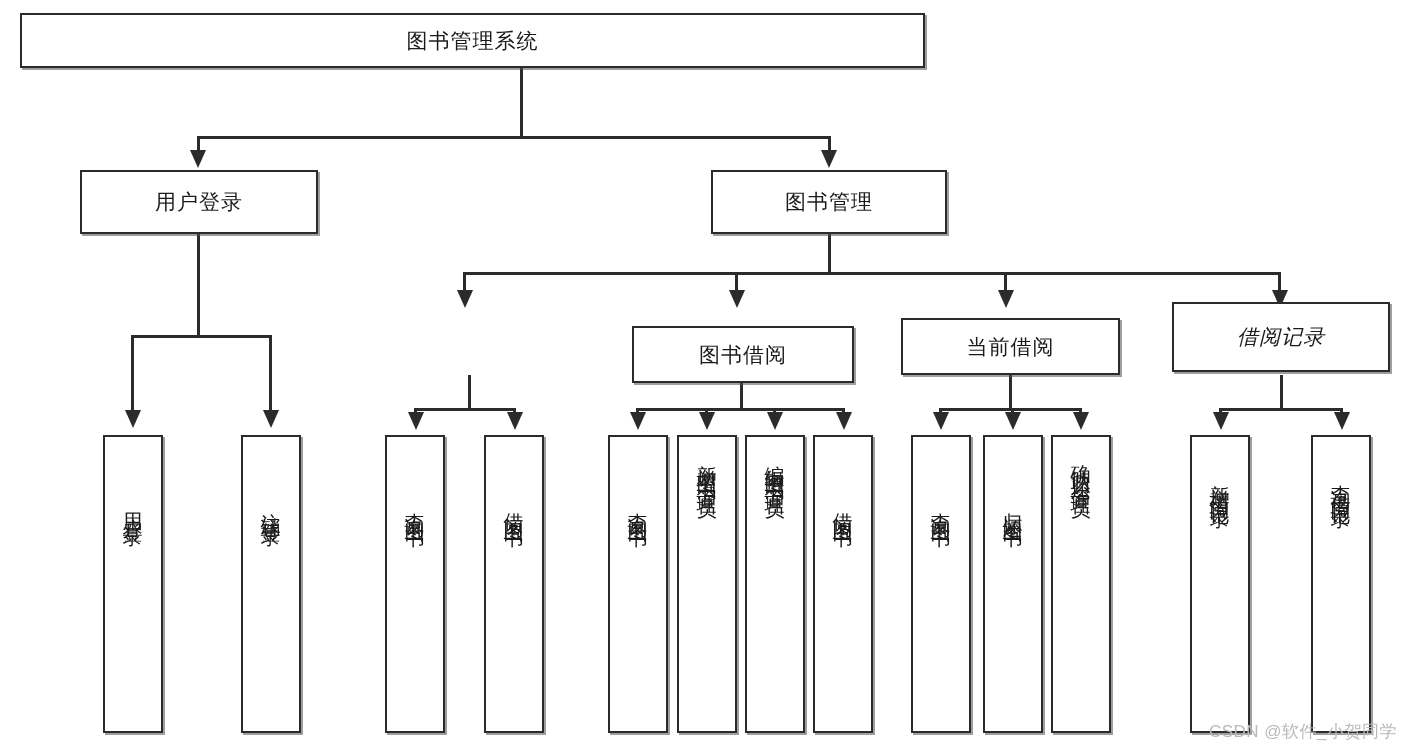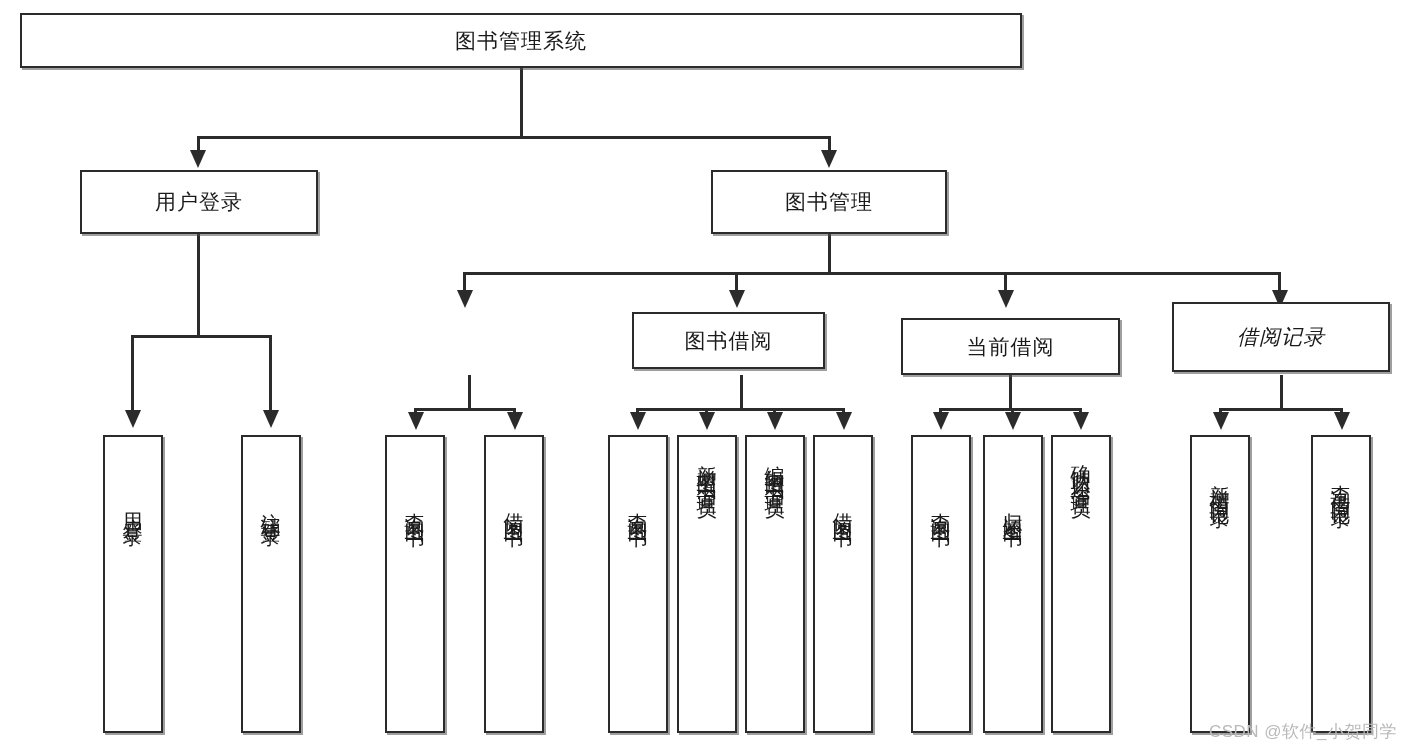--- a/index.html
+++ b/index.html
@@ -136,34 +136,34 @@
   <div class="edge v" style="left:1079px; top:408px; height:12px;"></div>
   <div class="arrow" style="left:1073px; top:412px;"></div>
 
   <div class="edge v" style="left:1280px; top:375px; height:35px;"></div>
   <div class="edge h" style="left:1219px; top:408px; width:124px;"></div>
   <div class="edge v" style="left:1219px; top:408px; height:12px;"></div>
   <div class="arrow" style="left:1213px; top:412px;"></div>
   <div class="edge v" style="left:1340px; top:408px; height:12px;"></div>
   <div class="arrow" style="left:1334px; top:412px;"></div>
 
-  <div class="node shadowed" style="left:20px; top:13px; width:1002px; height:55px;">
+  <div class="node shadowed" style="left:20px; top:13px; width:905px; height:55px;">
     <span class="node-label">图书管理系统</span>
   </div>
 
   <div class="node shadowed" style="left:80px; top:170px; width:238px; height:64px;">
     <span class="node-label">用户登录</span>
   </div>
 
   <div class="node shadowed" style="left:711px; top:170px; width:236px; height:64px;">
     <span class="node-label">图书管理</span>
   </div>
 
 
-  <div class="node shadowed" style="left:632px; top:312px; width:193px; height:57px;">
+  <div class="node shadowed" style="left:632px; top:326px; width:222px; height:57px;">
     <span class="node-label">图书借阅</span>
   </div>
 
   <div class="node shadowed" style="left:901px; top:318px; width:219px; height:57px;">
     <span class="node-label">当前借阅</span>
   </div>
 
   <div class="node shadowed" style="left:1172px; top:302px; width:218px; height:70px;font-style:italic;">
     <span class="node-label">借阅记录</span>
   </div>

